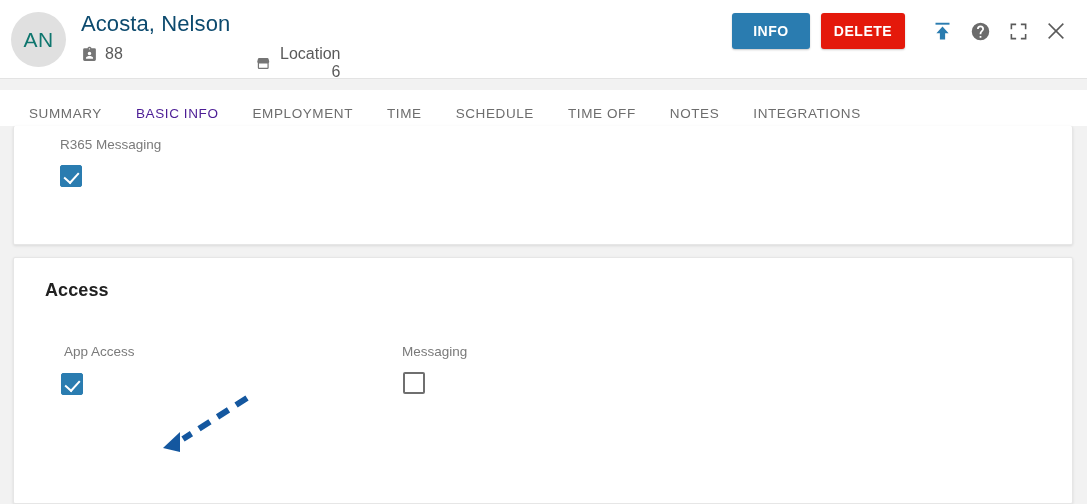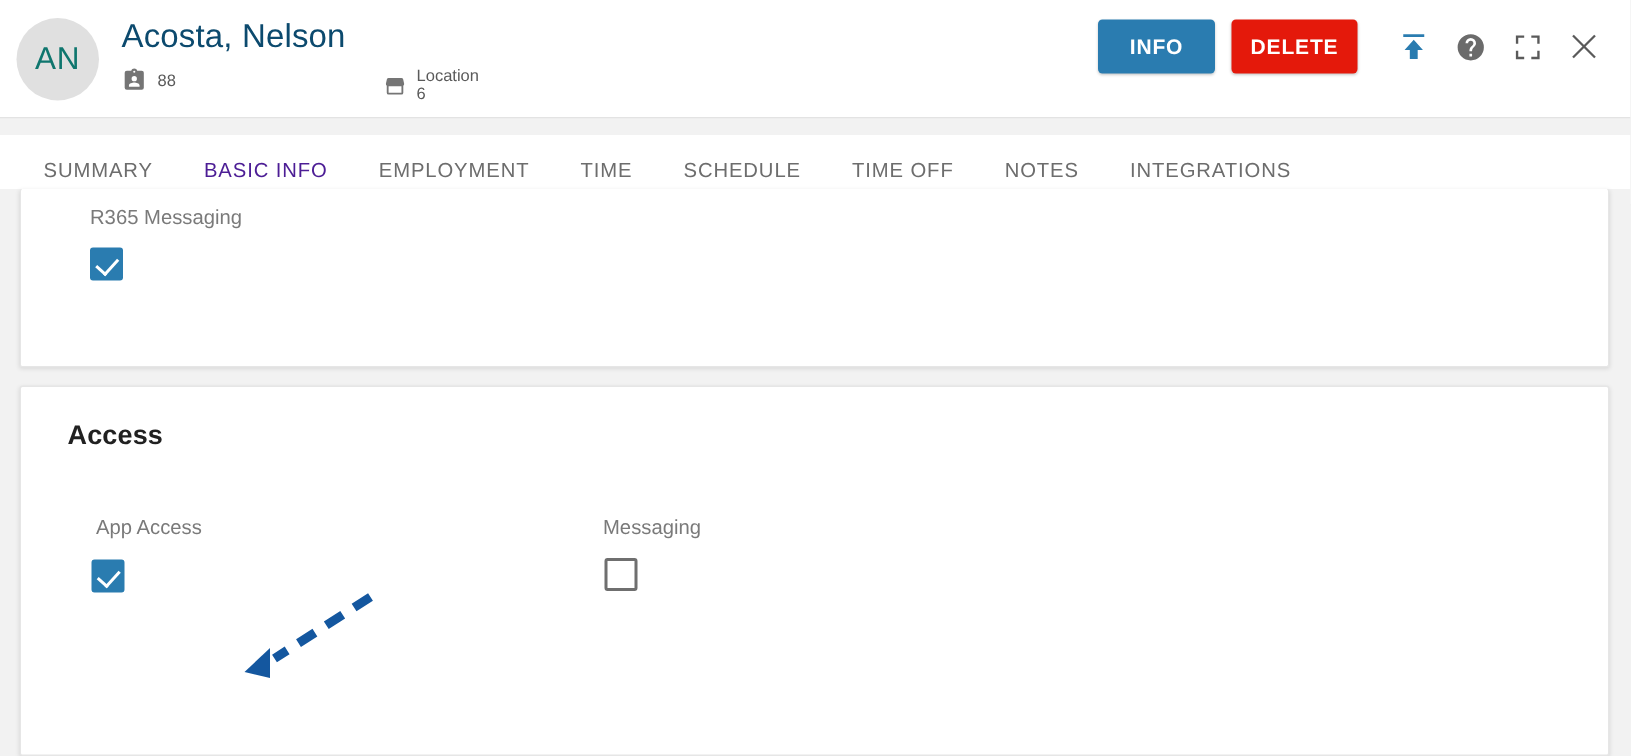--- a/index.html
+++ b/index.html
@@ -26,21 +26,21 @@
     font-size: 21px; color: #0f766e; letter-spacing: .5px;
   }
   .person-name {
     position: absolute; left: 81px; top: 11px;
     font-size: 22px; color: #0c4a6e; font-weight: 400;
     letter-spacing: .1px;
   }
   .meta-row { position: absolute; left: 81px; top: 45px; height: 20px; }
   .meta-item {
     position: absolute; top: 0; display: flex; align-items: center; gap: 7px;
-    font-size: 11px; color: #5a5a5a;
+    font-size: 16px; color: #5a5a5a; text-align: right;
   }
   .meta-item.badge-item { left: 0; }
   .meta-item.loc-item { left: 175px; }
   .meta-ico { width: 17px; height: 17px; display: block; fill: #757575; }
 
   .hdr-actions {
     position: absolute; right: 12px; top: 12px;
     display: flex; align-items: center; gap: 0;
   }
   .btn {

